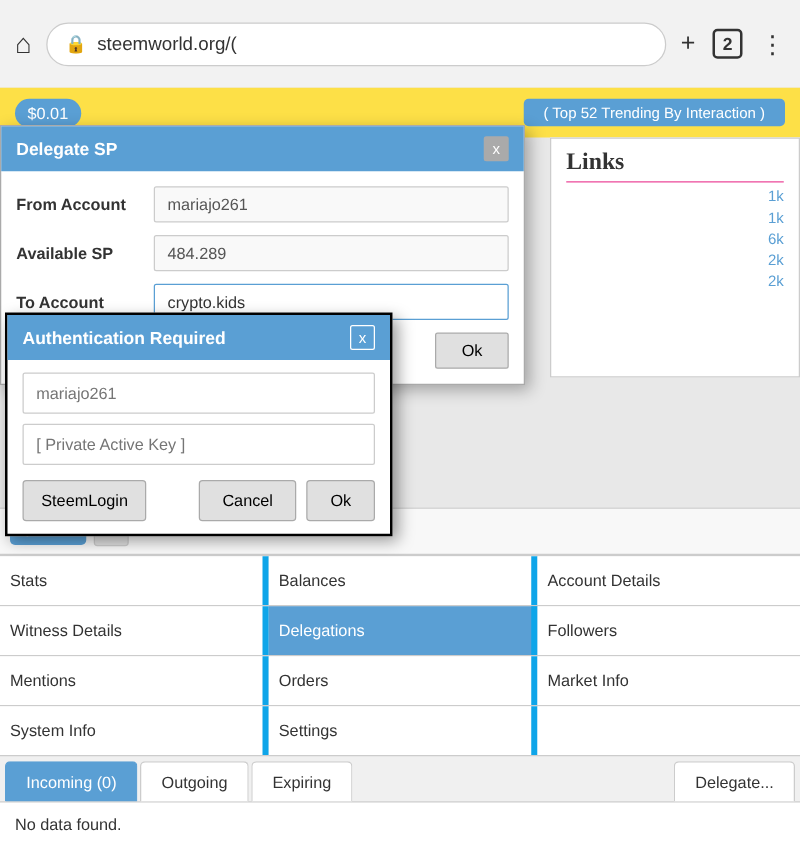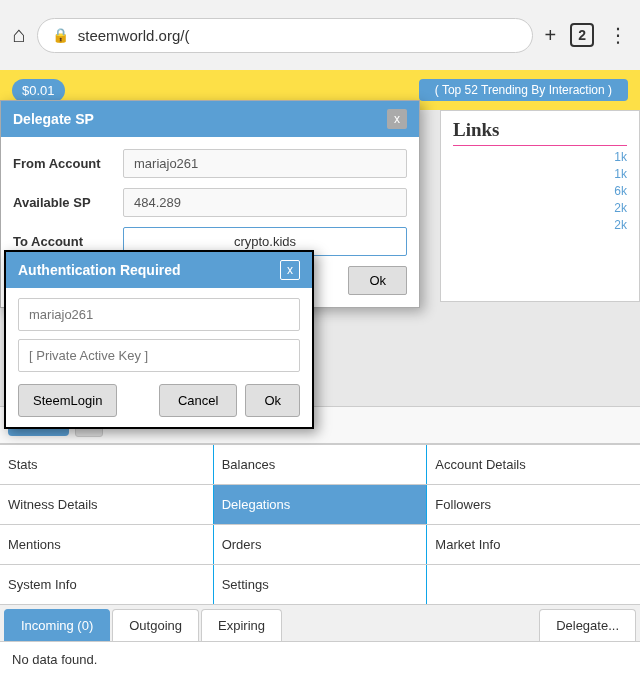--- a/index.html
+++ b/index.html
@@ -133,21 +133,21 @@
 
     .nav-row {
       display: flex;
       border-top: 1px solid #ccc;
     }
 
     .nav-cell {
       flex: 1;
       padding: 12px 8px;
       background: white;
-      border-right: 1px solid #0ea5e9;
+      border-right: 5px solid #0ea5e9;
       font-size: 13px;
       color: #333;
       text-align: left;
     }
 
     .nav-cell.active {
       background: #5a9fd4;
       color: white;
     }
 
@@ -281,21 +281,20 @@
       font-size: 13px;
       color: #555;
       background: #f9f9f9;
       border-radius: 2px;
     }
 
     .modal-input.highlight {
       background: white;
       border-color: #5a9fd4;
       color: #333;
-      text-align: center;
     }
 
     .modal-ok-row {
       display: flex;
       justify-content: flex-end;
       margin-top: 4px;
     }
 
     .ok-btn {
       background: #e0e0e0;

